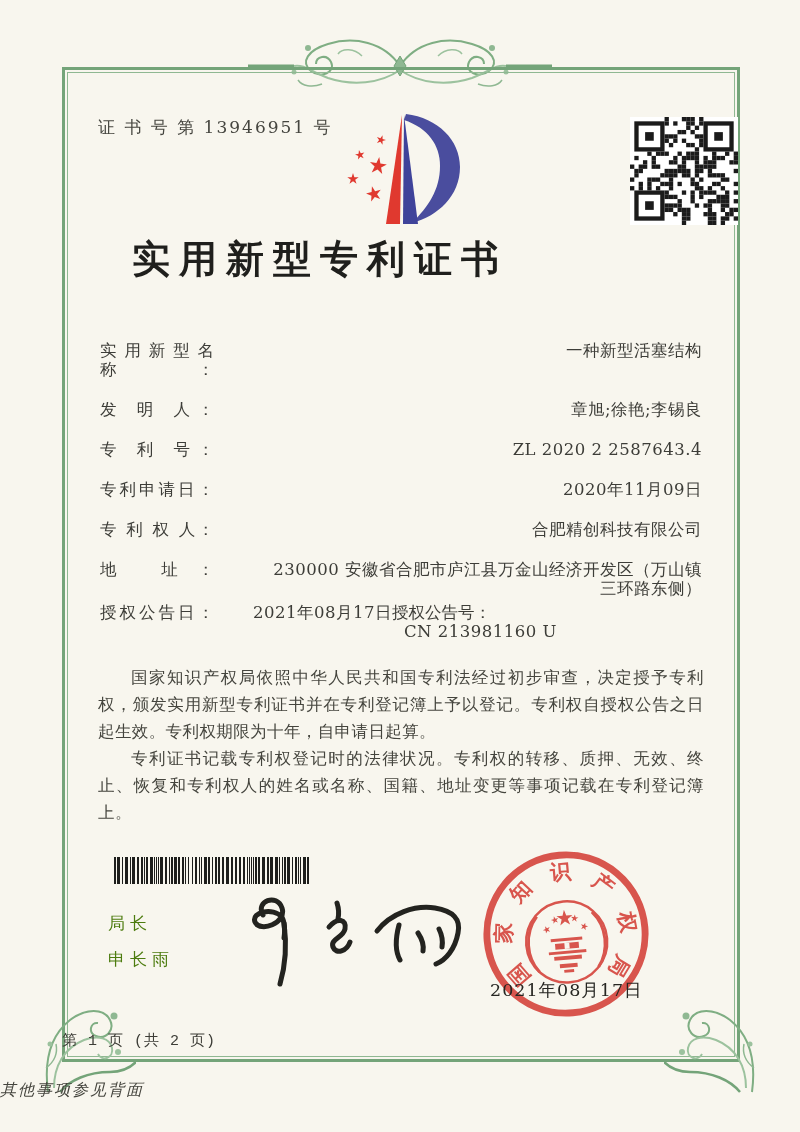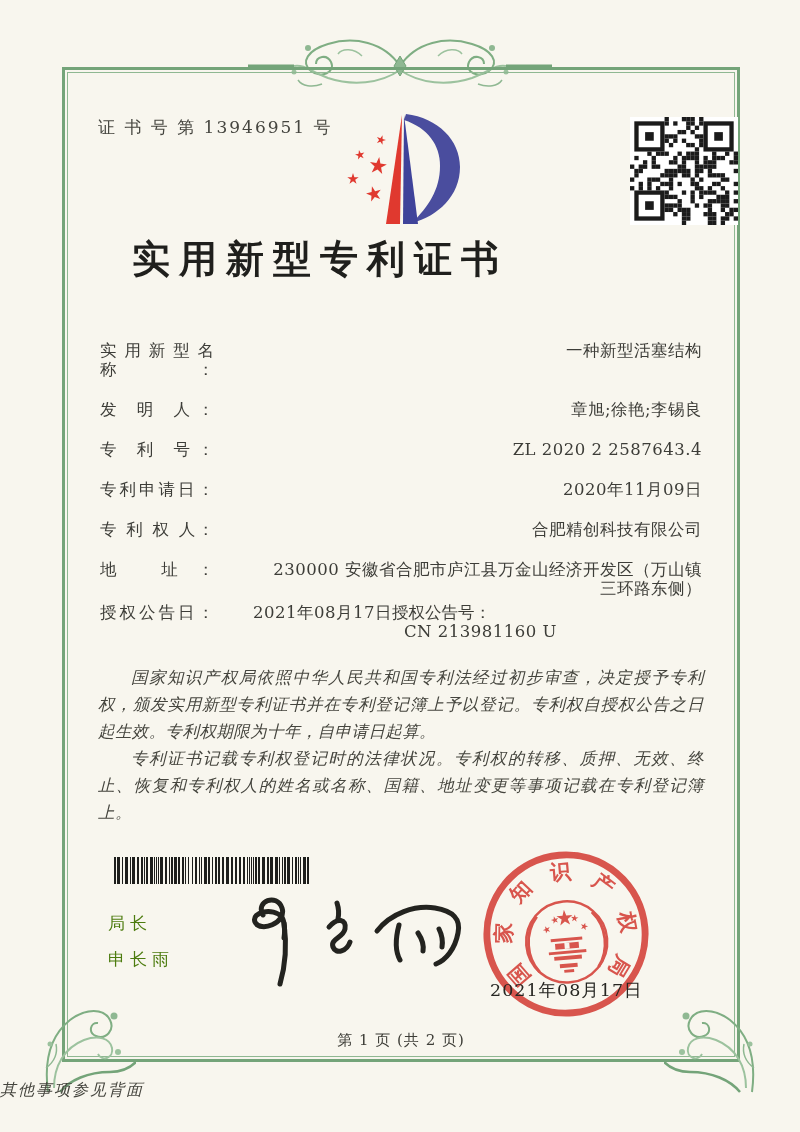--- a/index.html
+++ b/index.html
@@ -37,39 +37,39 @@
     flex:0 0 114px; text-align:justify; text-align-last:justify;
     white-space:normal;
   }
   .field-value { flex:1; padding-left:12px; letter-spacing:0.5px;text-align:right; }
   .grant-row { display:flex; }
   .grant-row .pair1 { display:flex; flex:0 0 292px; }
   .grant-row .pair2 { display:flex;flex-direction:column; }
   .grant-row .pair2 .field-label { flex:0 0 auto; text-align-last:auto; }
   .paragraphs {
     position:absolute; left:98px; top:664px; width:606px;
-    font-size:16.5px; line-height:27px; font-style:italic;
+    font-size:16.5px; line-height:27px; 
     color:#45453e; letter-spacing:0.4px; text-align:justify;
   }
   .paragraphs p { text-indent:2em; }
   .barcode { position:absolute; left:114px; top:857px; width:196px; height:27px; }
   .commissioner {
     position:absolute; left:108px; top:905px;
     font-family:"DejaVu Sans","Liberation Sans",sans-serif;
     font-size:17px; letter-spacing:5px; color:#4d7c0f; line-height:36px;
   }
   .signature { position:absolute; left:225px; top:883px; width:255px; height:108px; }
   .seal { position:absolute; left:477px; top:845px; width:178px; height:178px; transform:rotate(-5deg); opacity:0.92; }
   .seal-date {
     position:absolute; left:490px; top:978px; z-index:5;
     font-size:17.5px; letter-spacing:1px; color:#262622;
   }
   .page-indicator {
-    position:absolute; left:62px; top:1031px; width:678px; text-align:center;
-    font-size:15px; color:#3d3d37; letter-spacing:1px;
+    position:absolute; left:62px; top:1031px; width:678px; 
+    font-size:15px; color:#3d3d37; letter-spacing:1px;font-family:Liberation Mono, monospace;
   }
   .back-note {
     position:absolute; left:0; top:1080px; width:800px; 
     font-size:16px; font-style:italic; color:#45453e; letter-spacing:2px;
   }
 </style>
 </head>
 <body>
 
 <div class="page">

